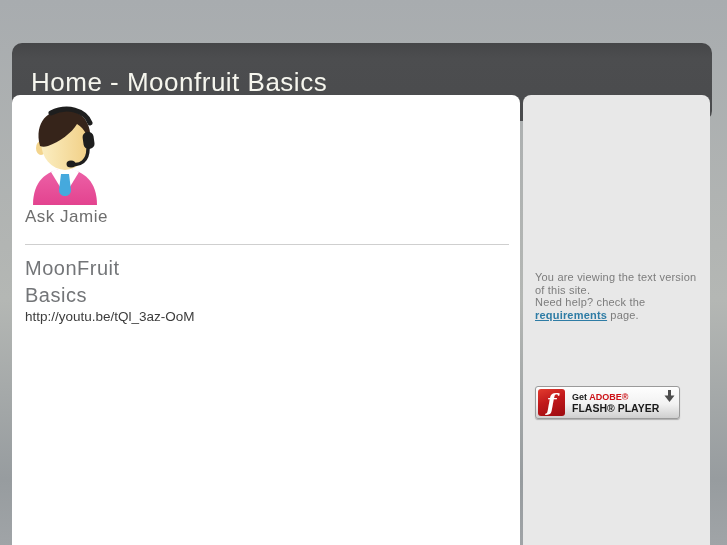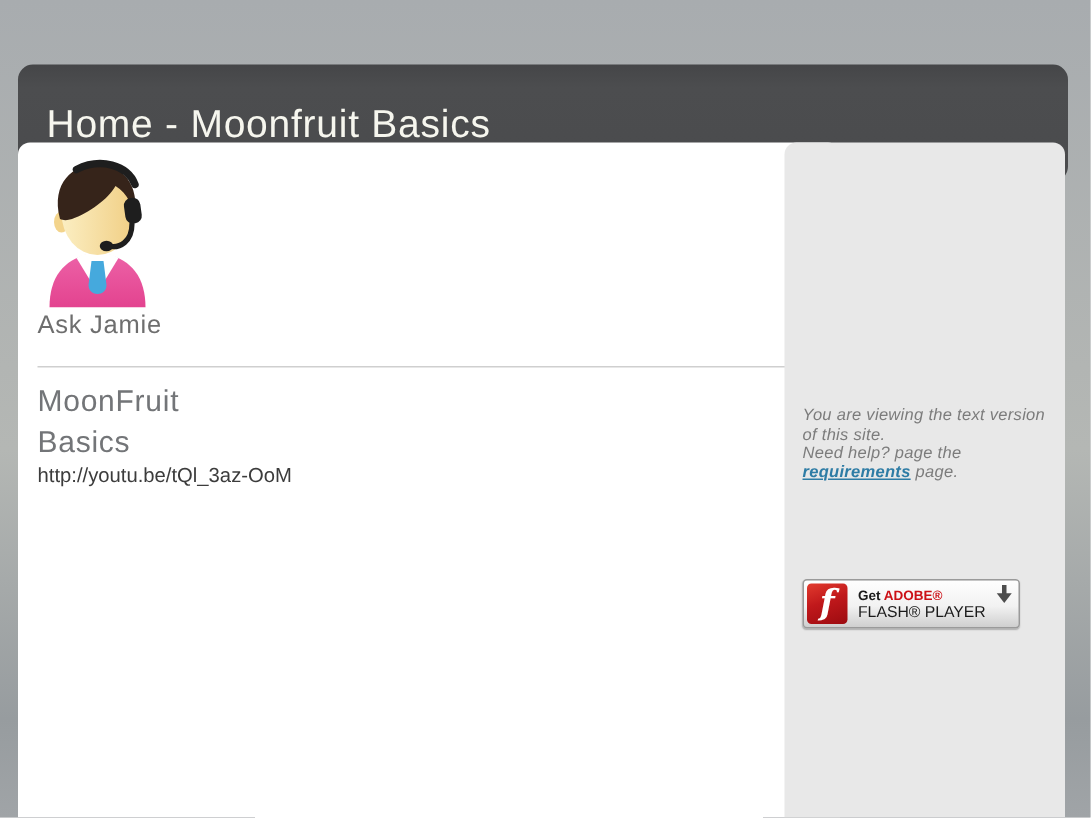--- a/index.html
+++ b/index.html
@@ -22,21 +22,21 @@
     display:flex;align-items:center;margin-top:33px;
   }
   .header h1{
     margin:0 0 0 19px;
     font-size:26px;font-weight:400;letter-spacing:0.5px;
     color:#f6f6ee;
   }
   
   .main{
     position:absolute;left:12px;top:95px;width:508px;height:450px;
-    background:#ffffff;border-radius:8px 8px 0 0;padding-left:40px;
+    background:#ffffff;border-radius:8px 8px 0 0;
   }
   .avatar{position:absolute;left:13px;top:10px;width:80px;height:100px;}
   .profile-name{
     position:absolute;left:13px;top:112px;
     font-size:17px;color:#6e6e6e;letter-spacing:0.5px;
   }
   .divider{
     position:absolute;left:13px;right:11px;top:149px;height:0;
     border-top:1px solid #cfcfcf;
   }
@@ -59,21 +59,21 @@
     background:linear-gradient(180deg,#ffffff 0%,#fdfdfd 55%,#eaeaea 100%);
     border-bottom:1px solid #c9c9c9;
     font-size:13px;color:#8a8a8a;letter-spacing:0.6px;
     cursor:pointer;
   }
   .nav li.active{font-weight:bold;color:#3a3a3a;}
   .notice{
     position:absolute;left:12px;right:9px;top:176px;
     font-size:11px;line-height:12.5px;color:#7c7c7c;letter-spacing:0.2px;
   }
-  .notice p{margin:0;font-style:italic;}
+  .notice p{margin:0;}
   .notice a{
     color:#2e7ca5;font-weight:bold;text-decoration:underline;cursor:pointer;
   }
   
   .flash-badge{
     position:absolute;left:12px;top:291px;width:145px;height:33px;
     border:1px solid #9a9a9a;border-radius:3px;
     background:linear-gradient(180deg,#fefefe 0%,#f2f2f2 55%,#cfcfcf 100%);
     box-shadow:0 1px 1px rgba(0,0,0,0.25);
     display:flex;align-items:center;
@@ -85,21 +85,21 @@
     display:flex;align-items:center;justify-content:center;
     flex:0 0 auto;
   }
   .flash-tile .f{
     font-family:"DejaVu Serif", serif;font-style:italic;font-weight:bold;
     font-size:23px;color:#ffffff;line-height:1;margin-top:-3px;
   }
   .flash-text{margin-left:7px;line-height:11px;white-space:nowrap;}
   .flash-text .row1{font-size:9px;font-weight:bold;color:#1a1a1a;}
   .flash-text .row1 .adobe{color:#cc1016;}
-  .flash-text .row2{font-size:10.5px;font-weight:normal;color:#1a1a1a;}
+  .flash-text .row2{font-size:10.5px;font-weight:bold;color:#1a1a1a;}
   .dl-arrow{position:absolute;right:4px;top:3px;}
 </style>
 </head>
 <body>
 
 <div class="stage">
 
   <div class="header">
     <h1>Home - Moonfruit Basics</h1>
   </div>
@@ -144,21 +144,21 @@
       <div>MoonFruit</div>
       <div>Basics</div>
     </div>
     <div class="video-url">http://youtu.be/tQl_3az-OoM</div>
   </div>
 
   <div class="sidebar">
 
     <div class="notice">
       <p>You are viewing the text version of this site.</p>
-      <p><span>Need help? page the </span><a>requirements</a><span> page.</span></p>
+      <p><span>Need help? check the </span><a>requirements</a><span> page.</span></p>
     </div>
 
     <div class="flash-badge">
       <div class="flash-tile">
         <span class="f">f</span>
       </div>
       <div class="flash-text">
         <div class="row1"><span>Get </span><span class="adobe">ADOBE®</span></div>
         <div class="row2">FLASH® PLAYER</div>
       </div>

